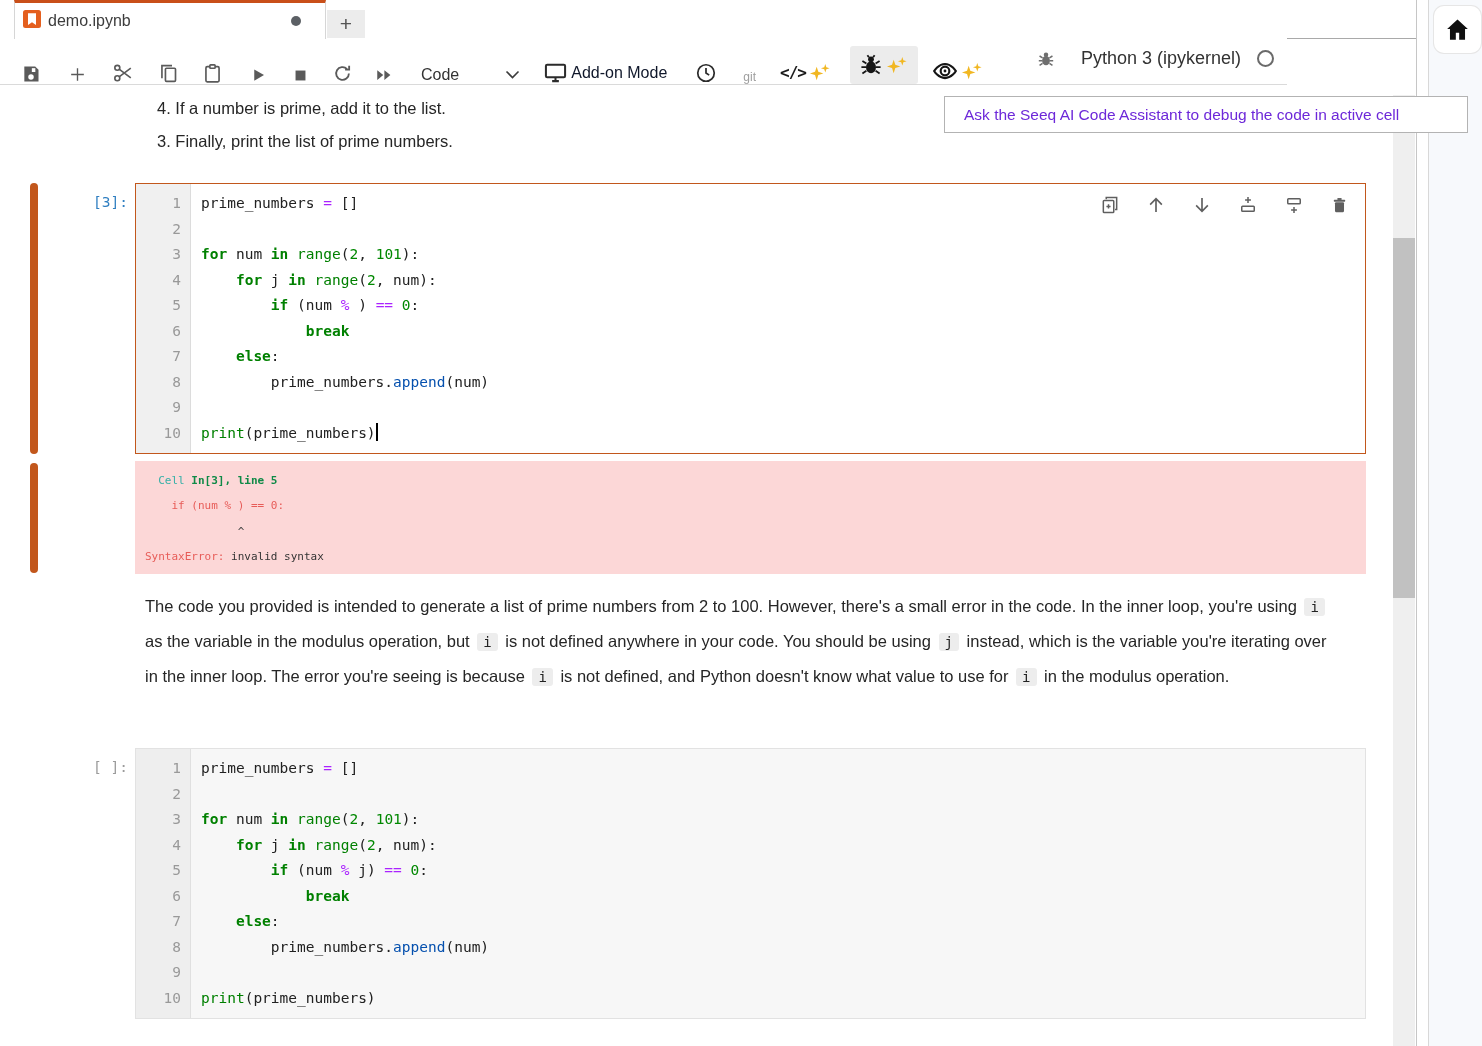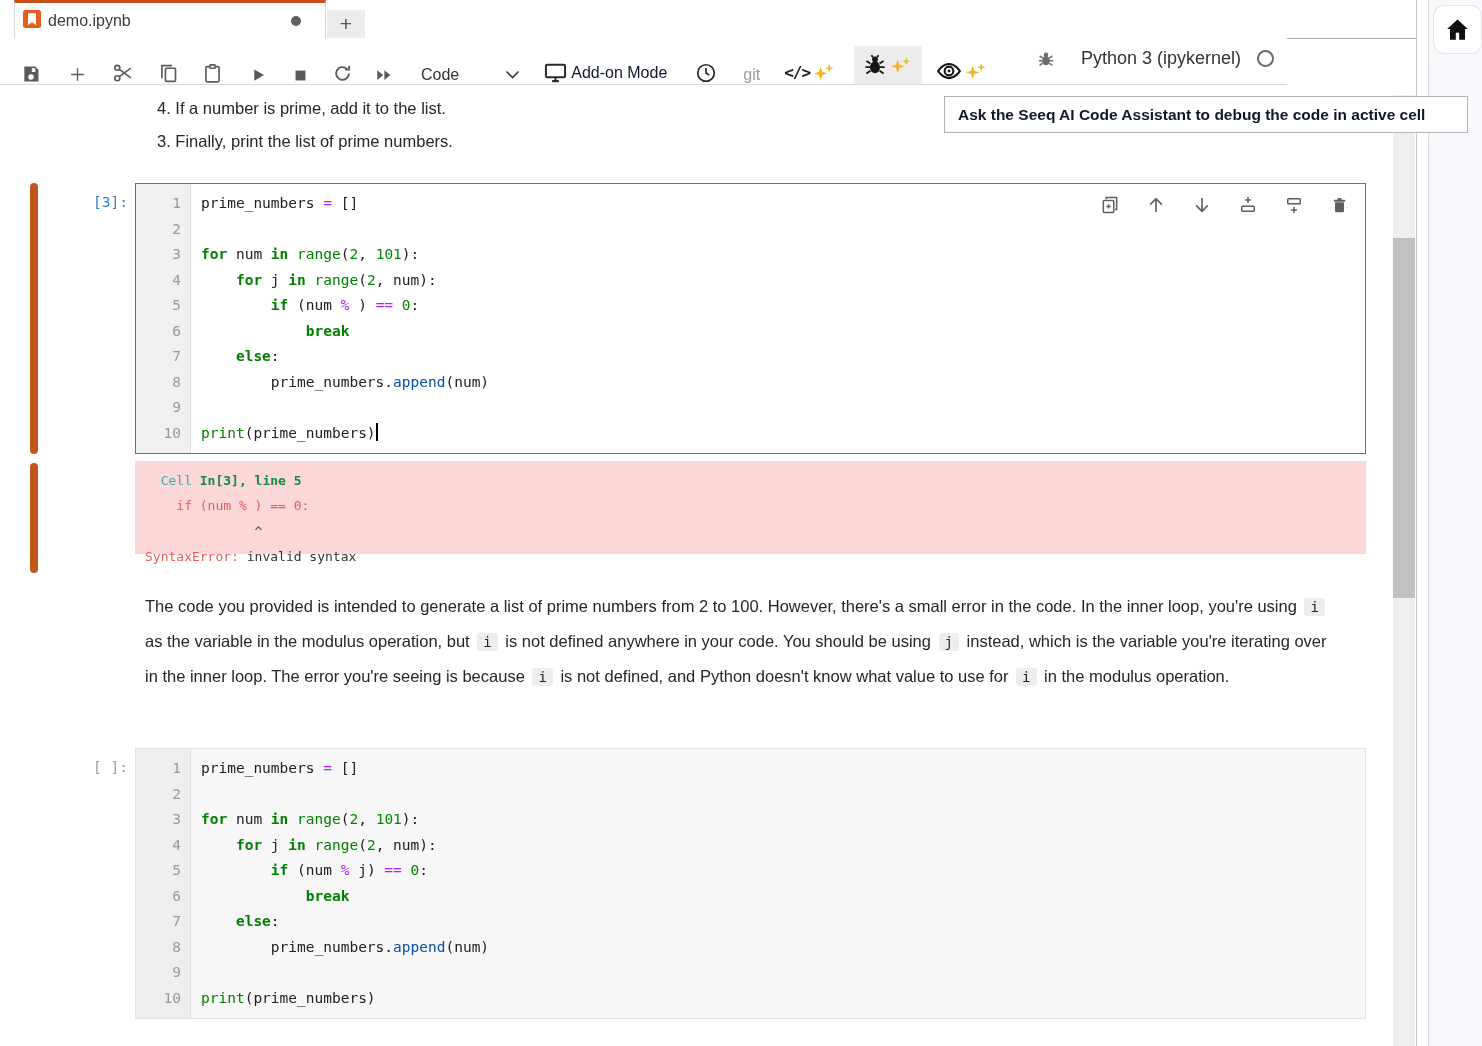--- a/index.html
+++ b/index.html
@@ -21,32 +21,32 @@
   
   .toolbar { position:absolute; left:0; top:32px; width:1287px; height:53px; background:#fff;
              border-bottom:1px solid #dadada; display:flex; align-items:flex-end; padding-left:21px; }
   .tbtn { display:flex; align-items:center; justify-content:center; cursor:default; }
   .tbtn svg { display:block; }
   .celltype { display:flex; align-items:center; margin-left:26px; }
   .celltype-label { font-size:16px; color:#333; }
   .celltype .chev { margin-left:46px; }
   .addon { display:flex; align-items:center; margin-left:24px; }
   .addon-label { font-size:16px; color:#0f172a; margin-left:4px; }
-  .git-label { font-size:16px; color:#9e9e9e; margin-left:26px; }
+  .git-label { font-size:12px; color:#9e9e9e; margin-left:26px; }
   .ai-btn { display:flex; align-items:center; gap:3px; }
   .ai-btn .codetag { font-family:"DejaVu Sans Mono", monospace; font-weight:bold; font-size:16px; color:#1a1a1a; letter-spacing:-1px; }
   .ai-active { background:#ececec; border-radius:3px; padding:7px 9px; }
   .tb-right { position:absolute; right:13px; top:0; height:53px; display:flex; align-items:center; }
   .kernel-name { font-size:18px; color:#333; margin:0 16px 0 26px; }
   .kernel-circle { width:17px; height:17px; border:2px solid #6a6a6a; border-radius:50%; }
 
   
   .tooltip { position:absolute; left:944px; top:96px; width:524px; height:37px; background:#fff;
-             border:1px solid #b3b3b3; z-index:40; font-size:15.5px; color:#0f172a;
-             display:flex; align-items:center; padding-left:13px;font-weight:bold; }
+             border:1px solid #b3b3b3; z-index:40; font-size:15.5px; color:#6d28d9;
+             display:flex; align-items:center; padding-left:19px; }
 
   
   .md-intro { position:absolute; left:157px; top:92px; font-size:16.5px; line-height:33px; color:#262626; }
 
   
   .collapser { position:absolute; left:30px; width:8px; background:#c2571c; border-radius:4px; }
   .prompt { position:absolute; left:54px; width:74px; text-align:right; font-family:"DejaVu Sans Mono", monospace;
             font-size:14.5px; line-height:25.5px; }
   .prompt-blue { color:#307fc1; }
   .prompt-gray { color:#9b9b9b; }
@@ -66,22 +66,22 @@
   .tk-b { color:#008000; }
   .tk-n { color:#008800; }
   .tk-o { color:#aa22ff; }
   .tk-f { color:#0550ae; }
   .cursor { display:inline-block; width:2px; height:18px; background:#000; vertical-align:-3px; }
 
   .cell-toolbar { position:absolute; top:11px; right:16px; display:flex; gap:26px; z-index:5; }
   .cell-toolbar .tbtn svg { display:block; }
 
   
-  .error-out { position:absolute; left:135px; top:461px; width:1231px; height:93px; background:#fcd7d7;
-               font-family:"DejaVu Sans Mono", monospace; font-size:13px; line-height:25.4px;
+  .error-out { position:absolute; left:135px; top:461px; width:1231px; height:113px; background:#fcd7d7;
+               font-family:"DejaVu Sans Mono", monospace; font-size:11px; line-height:25.4px;
                padding:7px 0 0 10px; }
   .eline { white-space:pre; color:#333; }
   .e-cy { color:#35b0a8; }
   .e-gr { color:#0f8a47; font-weight:bold; }
   .e-rd { color:#e75c58; }
   .e-dk { color:#444; }
   .e-db { color:#333; font-weight:normal; }
 
   
   .ai-par { position:absolute; left:145px; top:589px; width:1192px; font-size:16.5px; line-height:34px; color:#262626; }

